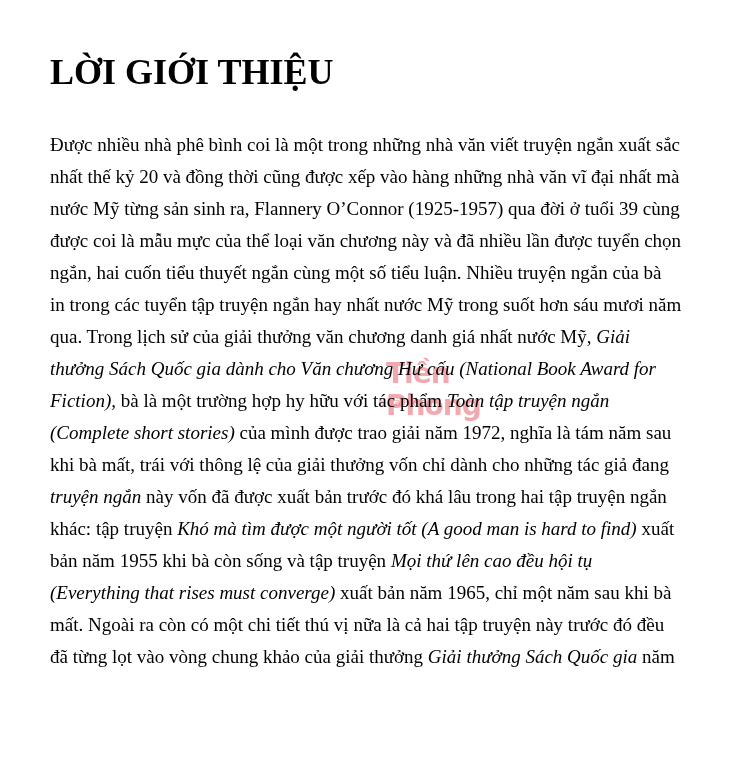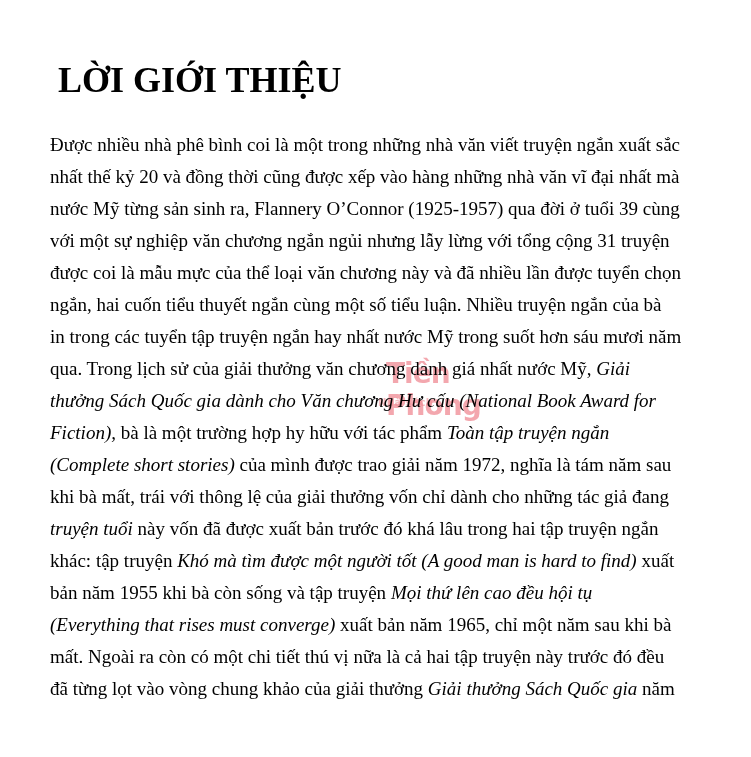--- a/index.html
+++ b/index.html
@@ -18,21 +18,21 @@
     .page {
       position: absolute;
       left: 42px;
       top: 0;
       width: 680px;
     }
     .title {
       position: absolute;
       left: 0;
       top: 40px;
-      margin: 16px;
+      margin: 8px;
       font-size: 36px;
       font-weight: bold;
       line-height: 48px;
       white-space: nowrap;
       letter-spacing: 0px;
     }
     .body-text {
       position: absolute;
       left: 0;
       top: 121px;
@@ -91,29 +91,28 @@
 
   <div class="watermark">
     <span class="wm-small">Nhà sách</span>
     <span class="wm-big">Tiền Phong</span>
   </div>
 
   <p class="body-text" id="body-text">
       <span class="line"><span>Được nhiều nhà phê bình coi là một trong những nhà văn viết truyện ngắn xuất sắc</span></span>
       <span class="line"><span>nhất thế kỷ 20 và đồng thời cũng được xếp vào hàng những nhà văn vĩ đại nhất mà</span></span>
       <span class="line"><span>nước Mỹ từng sản sinh ra, Flannery O’Connor (1925-1957) qua đời ở tuổi 39 cùng</span></span>
-      <span class="line"><span>với một sự nghiệp văn chương ngắn ngủi nhưng lẫy lừng với tổng cộng 31 truyện</span></span>
       <span class="line"><span>được coi là mẫu mực của thể loại văn chương này và đã nhiều lần được tuyển chọn</span></span>
       <span class="line"><span>ngắn, hai cuốn tiểu thuyết ngắn cùng một số tiểu luận. Nhiều truyện ngắn của bà</span></span>
       <span class="line"><span>in trong các tuyển tập truyện ngắn hay nhất nước Mỹ trong suốt hơn sáu mươi năm</span></span>
       <span class="line"><span>qua. Trong lịch sử của giải thưởng văn chương danh giá nhất nước Mỹ, </span><span class="it">Giải</span></span>
       <span class="line"><span class="it">thưởng Sách Quốc gia dành cho Văn chương Hư cấu (National Book Award for</span></span>
       <span class="line"><span class="it">Fiction),</span><span> bà là một trường hợp hy hữu với tác phẩm </span><span class="it">Toàn tập truyện ngắn</span></span>
       <span class="line"><span class="it">(Complete short stories)</span><span> của mình được trao giải năm 1972, nghĩa là tám năm sau</span></span>
       <span class="line"><span>khi bà mất, trái với thông lệ của giải thưởng vốn chỉ dành cho những tác giả đang</span></span>
-      <span class="line"><span class="it">truyện tuổi</span><span> này vốn đã được xuất bản trước đó khá lâu trong hai tập truyện ngắn</span></span>
+      <span class="line"><span class="it">truyện ngắn</span><span> này vốn đã được xuất bản trước đó khá lâu trong hai tập truyện ngắn</span></span>
       <span class="line"><span>khác: tập truyện </span><span class="it">Khó mà tìm được một người tốt (A good man is hard to find)</span><span> xuất</span></span>
       <span class="line"><span>bản năm 1955 khi bà còn sống và tập truyện </span><span class="it">Mọi thứ lên cao đều hội tụ</span></span>
       <span class="line"><span class="it">(Everything that rises must converge)</span><span> xuất bản năm 1965, chỉ một năm sau khi bà</span></span>
       <span class="line"><span>mất. Ngoài ra còn có một chi tiết thú vị nữa là cả hai tập truyện này trước đó đều</span></span>
       <span class="line"><span>đã từng lọt vào vòng chung khảo của giải thưởng </span><span class="it">Giải thưởng Sách Quốc gia</span><span> năm</span></span>
     </p>
 </div>
 
 </body></html>

